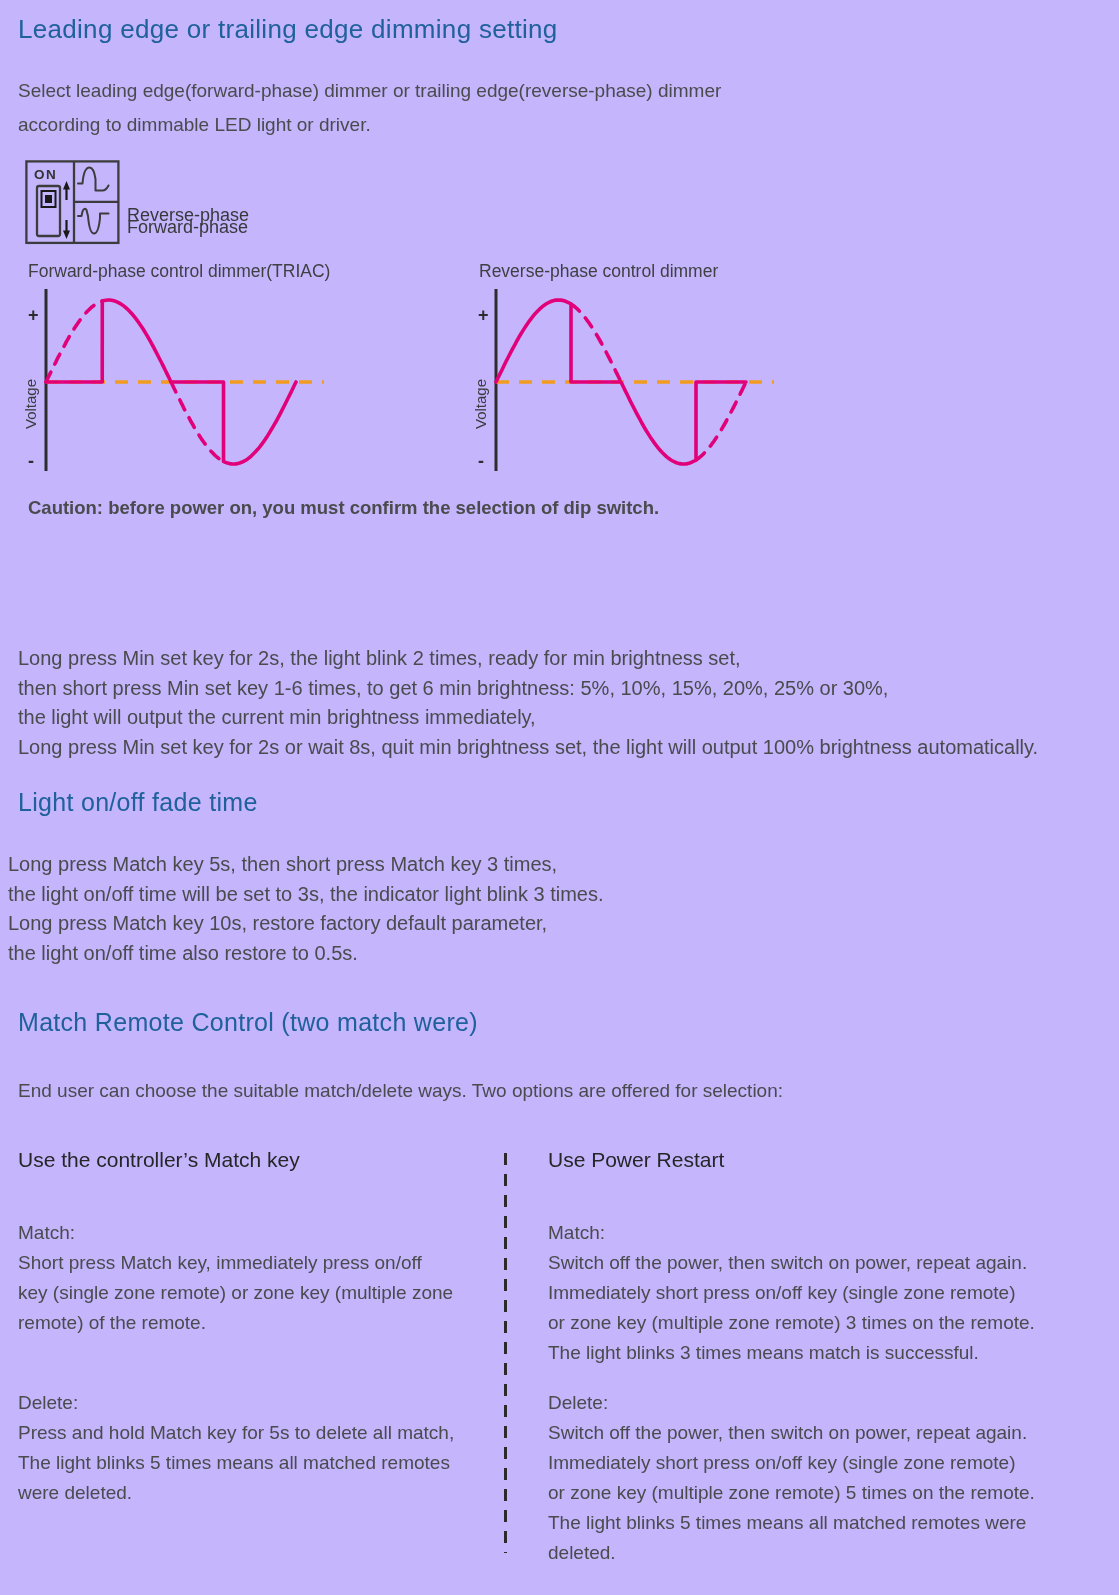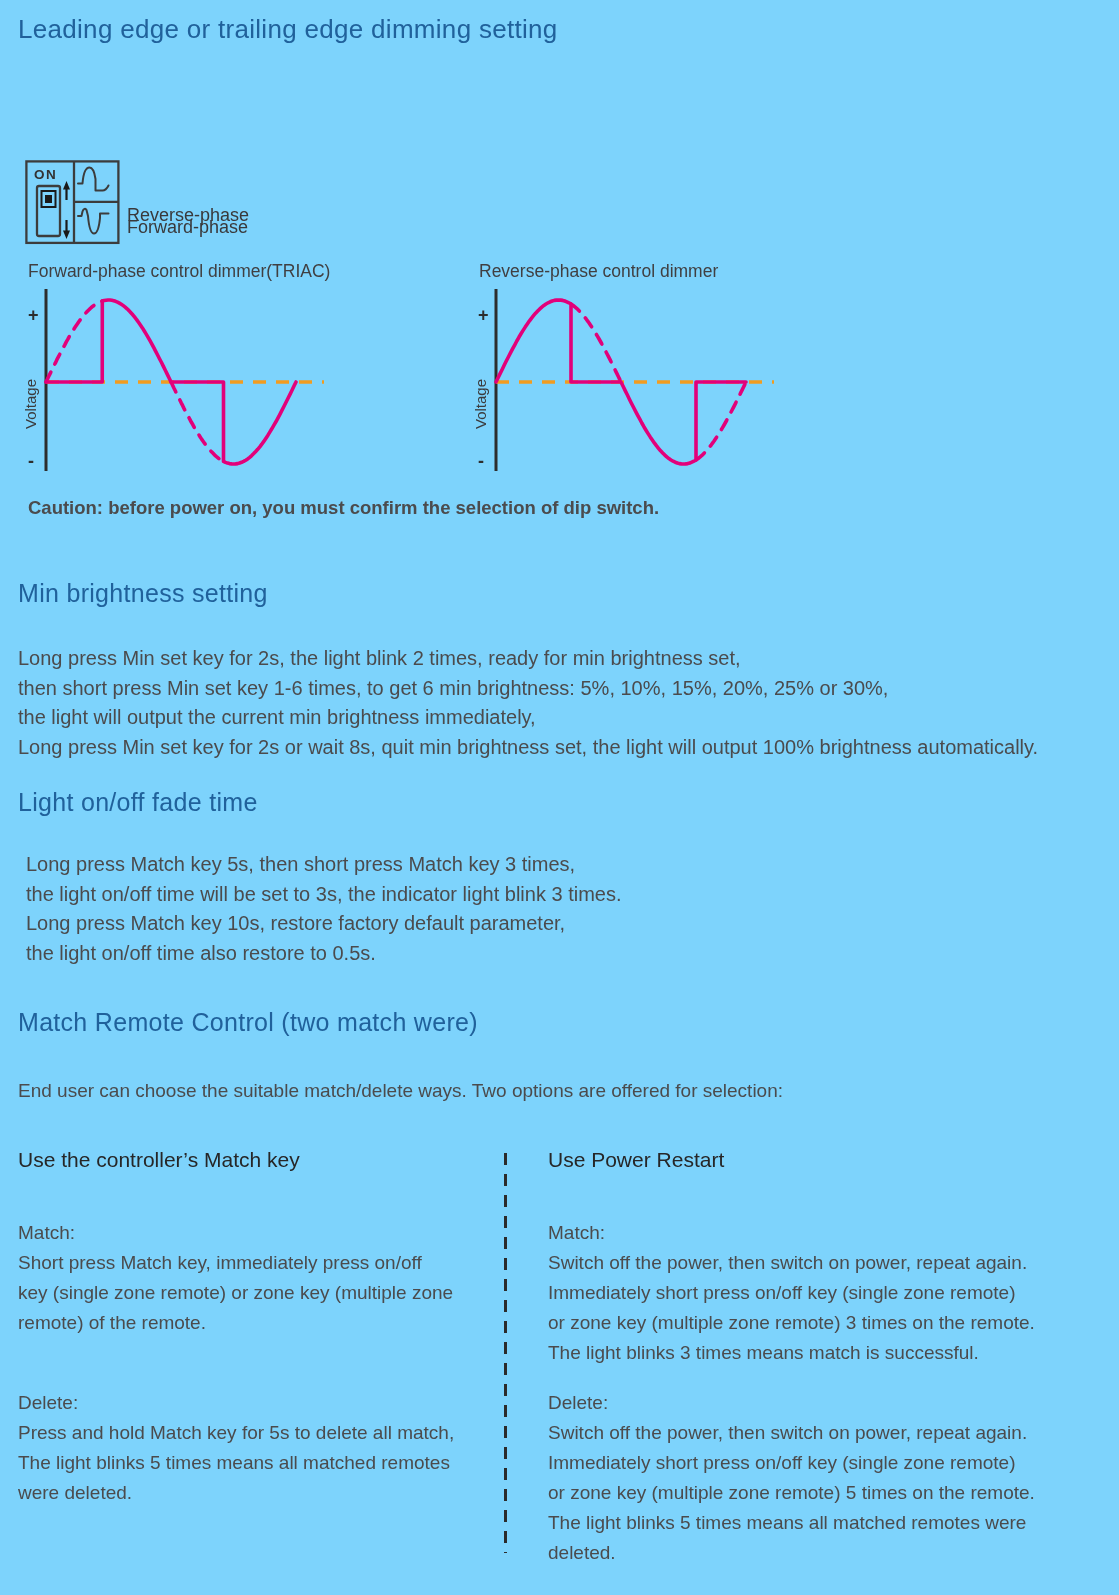--- a/index.html
+++ b/index.html
@@ -1,16 +1,16 @@
 <!DOCTYPE html>
 <html><head>
 <meta charset="utf-8">
 <style>
   html,body{margin:0;padding:0;background:#ffffff;}
-  .page{position:relative;width:1119px;height:1595px;background:#7dd3fc;overflow:hidden;
+  .page{position:relative;width:1119px;height:1595px;background:#c4b5fd;overflow:hidden;
         font-family:"Liberation Sans",sans-serif;color:#4b4b4d;}
   .abs{position:absolute;margin:0;}
   .h-blue{color:#20619b;font-size:26px;font-weight:500;letter-spacing:0.3px;}
   .body-text{font-size:19px;line-height:34px;color:#4b4b4d;}
   .ml{white-space:pre-line;}
   .para{font-size:20px;line-height:29.5px;color:#4b4b4d;}
   .chart-title{font-size:17.5px;color:#403f41;}
   .dip-label{font-size:18px;color:#39393b;}
   .caution{font-size:18.5px;color:#4b4b4d;}
   .col-title{font-size:21px;color:#262627;font-weight:500;}
@@ -28,20 +28,22 @@
   .dippath{stroke:#3c3c3c;stroke-width:2;fill:none;stroke-linejoin:round;stroke-linecap:round;}
   .diptxt{fill:#333;font-size:13.5px;font-weight:bold;letter-spacing:1.5px;font-family:"Liberation Sans",sans-serif;}
 </style>
 </head>
 <body>
 
 <div class="page">
 
   <h1 class="abs h-blue" style="left:18px;top:14px;">Leading edge or trailing edge dimming setting</h1>
 
+  <p class="abs body-text ml" style="left:18px;top:74px;">Select leading edge(forward-phase) dimmer or trailing edge(reverse-phase) dimmer
+according to dimmable LED light or driver.</p>
 
   <svg class="abs" style="left:25px;top:160px;" width="95" height="85" viewBox="0 0 95 85">
     <rect x="1.4" y="1.4" width="92" height="81.5" fill="#ffffff" class="dipline"></rect>
     <line x1="49" y1="1.4" x2="49" y2="82.9" class="dipline"></line>
     <line x1="49" y1="41.8" x2="93.4" y2="41.8" class="dipline"></line>
     <text x="9" y="19" class="diptxt">ON</text>
     <rect x="12" y="26" width="23" height="50" rx="2" fill="#ffffff" class="dipline"></rect>
     <rect x="16.5" y="31" width="14" height="16" fill="none" stroke="#1a1a1a" stroke-width="2"></rect>
     <rect x="20" y="35" width="7" height="8" fill="#1a1a1a"></rect>
     <g>
@@ -76,28 +78,27 @@
     <text transform="translate(12,146) rotate(-90)" class="svgtxt">Voltage</text>
     <text x="4" y="184" class="pm">-</text>
     <line x1="22" y1="6" x2="22" y2="188" class="axis"></line>
     <line x1="22" y1="99" x2="300" y2="99" class="zeroline"></line>
     <path class="wave dashed" d="M97.0,21.0 L98.4,21.9 L99.8,23.0 L101.2,24.1 L102.6,25.3 L103.9,26.6 L105.3,28.0 L106.7,29.5 L108.1,31.0 L109.5,32.7 L110.9,34.4 L112.3,36.2 L113.7,38.1 L115.1,40.0 L116.4,42.0 L117.8,44.1 L119.2,46.3 L120.6,48.5 L122.0,50.8 L123.4,53.1 L124.8,55.5 L126.2,58.0 L127.6,60.5 L128.9,63.1 L130.3,65.6 L131.7,68.3 L133.1,71.0 L134.5,73.7 L135.9,76.4 L137.3,79.2 L138.7,82.0 L140.1,84.8 L141.4,87.6 L142.8,90.4 L144.2,93.3 L145.6,96.1 L147.0,99.0 M222.0,177.0 L223.4,176.1 L224.8,175.0 L226.2,173.9 L227.6,172.7 L228.9,171.4 L230.3,170.0 L231.7,168.5 L233.1,167.0 L234.5,165.3 L235.9,163.6 L237.3,161.8 L238.7,159.9 L240.1,158.0 L241.4,156.0 L242.8,153.9 L244.2,151.7 L245.6,149.5 L247.0,147.2 L248.4,144.9 L249.8,142.5 L251.2,140.0 L252.6,137.5 L253.9,134.9 L255.3,132.4 L256.7,129.7 L258.1,127.0 L259.5,124.3 L260.9,121.6 L262.3,118.8 L263.7,116.0 L265.1,113.2 L266.4,110.4 L267.8,107.6 L269.2,104.7 L270.6,101.9 L272.0,99.0"></path>
     <path class="wave" d="M22.0,99.0 L24.1,94.7 L26.2,90.4 L28.3,86.2 L30.3,82.0 L32.4,77.8 L34.5,73.7 L36.6,69.6 L38.7,65.6 L40.8,61.8 L42.8,58.0 L44.9,54.3 L47.0,50.8 L49.1,47.4 L51.2,44.1 L53.3,41.0 L55.3,38.1 L57.4,35.3 L59.5,32.7 L61.6,30.2 L63.7,28.0 L65.8,25.9 L67.8,24.1 L69.9,22.4 L72.0,21.0 L74.1,19.8 L76.2,18.8 L78.3,18.0 L80.3,17.4 L82.4,17.1 L84.5,17.0 L86.6,17.1 L88.7,17.4 L90.8,18.0 L92.8,18.8 L94.9,19.8 L97.0,21.0 L97,99 L147,99 L147.0,99.0 L149.1,103.3 L151.2,107.6 L153.3,111.8 L155.3,116.0 L157.4,120.2 L159.5,124.3 L161.6,128.4 L163.7,132.4 L165.8,136.2 L167.8,140.0 L169.9,143.7 L172.0,147.2 L174.1,150.6 L176.2,153.9 L178.3,157.0 L180.3,159.9 L182.4,162.7 L184.5,165.3 L186.6,167.8 L188.7,170.0 L190.8,172.1 L192.8,173.9 L194.9,175.6 L197.0,177.0 L199.1,178.2 L201.2,179.2 L203.3,180.0 L205.3,180.6 L207.4,180.9 L209.5,181.0 L211.6,180.9 L213.7,180.6 L215.8,180.0 L217.8,179.2 L219.9,178.2 L222.0,177.0 L222,99 L272,99"></path>
   </svg>
 
   <p class="abs caution" style="left:28px;top:497px;font-weight:bold;">Caution: before power on, you must confirm the selection of dip switch.</p>
 
-  <h2 class="abs h-blue" style="left:18px;top:579px;font-size:25px;">Min brightness setting</h2>
   <p class="abs para ml" style="left:18px;top:644px;">Long press Min set key for 2s, the light blink 2 times, ready for min brightness set,
 then short press Min set key 1-6 times, to get 6 min brightness: 5%, 10%, 15%,  20%, 25% or 30%,
 the light will output the current min brightness immediately,
 Long press Min set key for 2s or wait 8s, quit min brightness set, the light will output 100% brightness automatically.</p>
 
   <h2 class="abs h-blue" style="left:18px;top:788px;font-size:25px;">Light on/off fade time</h2>
-  <p class="abs para ml" style="left:26px;top:850px;">Long press Match key 5s, then short press Match key 3 times,
+  <p class="abs para ml" style="left:8px;top:850px;">Long press Match key 5s, then short press Match key 3 times,
 the light on/off time will be set to 3s, the indicator light blink 3 times.
 Long press Match key 10s, restore factory default parameter,
 the light on/off time also restore to 0.5s.</p>
 
   <h2 class="abs h-blue" style="left:18px;top:1008px;font-size:25px;">Match Remote Control (two match were)</h2>
   <p class="abs body-text" style="left:18px;top:1074px;">End user can choose the suitable match/delete ways. Two options are offered for selection:</p>
 
   <div class="abs" style="left:18px;top:1148px;width:465px;">
     <h3 class="abs col-title" style="left:0;top:0;">Use the controller’s Match key</h3>
     <div class="abs col-block" style="left:0;top:70px;">

